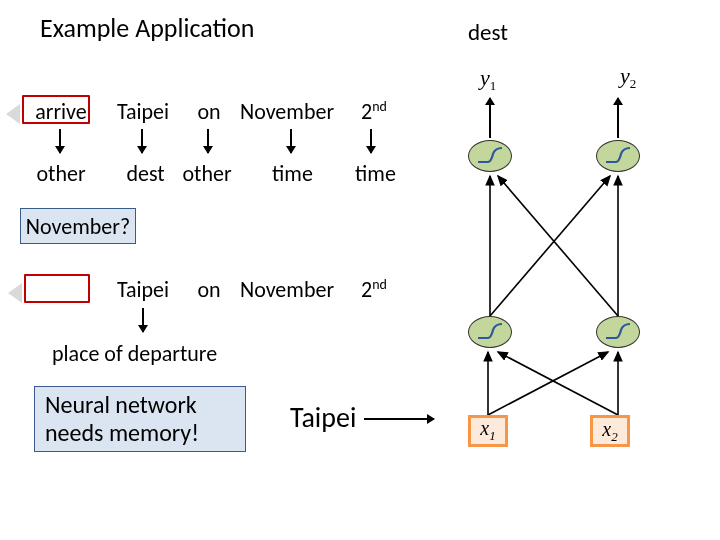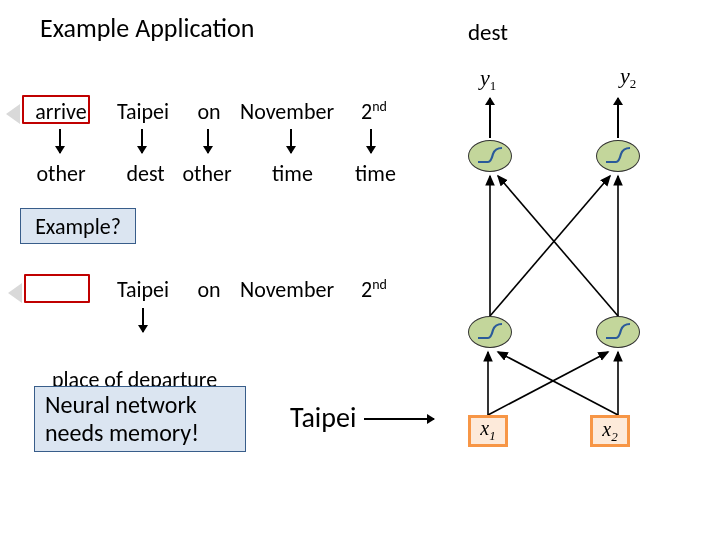--- a/index.html
+++ b/index.html
@@ -78,21 +78,21 @@
   
   .problem {
     position: absolute; left: 20px; top: 208px;
     width: 116px; height: 36px;
     background: #dbe5f1;
     border: 1px solid #385d8a;
     font-size: 22px;
     display:flex; align-items:center; justify-content:center;
   }
   
-  #pod { position:absolute; left: 52px; top: 340px; font-size: 22px; margin-top: 26px; }
+  #pod { position:absolute; left: 52px; top: 340px; font-size: 22px; }
 
   
   .mem {
     position: absolute; left: 34px; top: 386px;
     width: 212px; height: 66px;
     background: #dbe5f1;
     border: 1px solid #385d8a;
     font-size: 24px; line-height: 1.15;
     display:flex; align-items:center; justify-content:center;
     padding: 16px 10px;
@@ -194,21 +194,21 @@
   <div class="varrow va5"></div>
 
   <div class="row" id="row2">
     <span class="cell w1">other</span>
     <span class="cell w2">dest</span>
     <span class="cell w3">other</span>
     <span class="cell w4">time</span>
     <span class="cell w5">time</span>
   </div>
 
-  <div class="problem">Example?</div>
+  <div class="problem">November?</div>
 
   <div class="tail" id="tail2"></div>
   <div class="redbox" id="box-leave"></div>
 
   <div class="row" id="row3">
     <span class="cell w2">Taipei</span>
     <span class="cell w3">on</span>
     <span class="cell w4">November</span>
     <span class="cell w5"><span>2</span><span class="nd">nd</span></span>
   </div>

